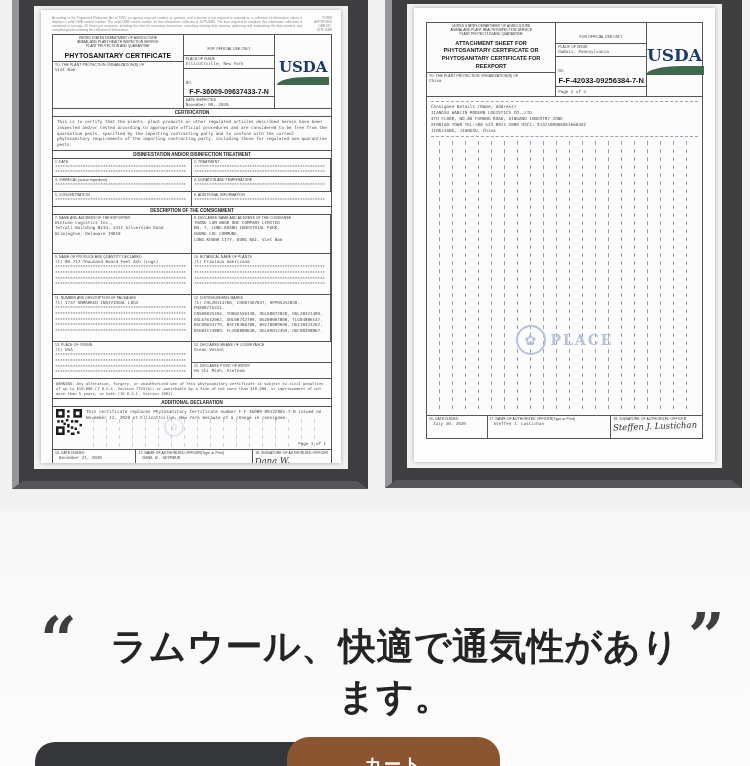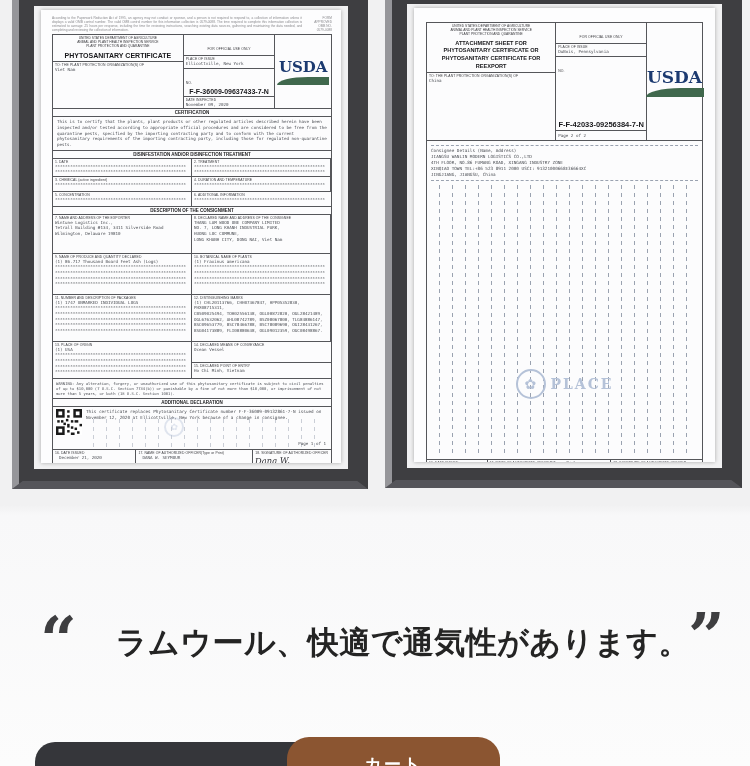--- a/index.html
+++ b/index.html
@@ -34,22 +34,22 @@
   .dotgrid{background-color:#fcfcfd;background-image:
       repeating-linear-gradient(to bottom,rgba(252,252,253,0) 0 4px,#fcfcfd 4px 8px),
       repeating-linear-gradient(to right,rgba(130,140,155,0) 0 6px,#9aa2b0 6px 6.8px,rgba(130,140,155,0) 6.8px 13px);}
   .nappo{display:flex;align-items:center;gap:5px;color:#b5c2d8;}
   .nappo .ring{width:26px;height:26px;border:2px solid #b5c2d8;border-radius:50%;
                display:flex;align-items:center;justify-content:center;font-size:14px;}
   .nappo .word{font-family:"DejaVu Serif",serif;font-weight:bold;font-size:14px;letter-spacing:2px;}
   
   .bigquote{position:absolute;font-family:"DejaVu Serif",serif;font-weight:bold;font-size:64px;
             color:#3e3e40;line-height:0;}
-  #quote-text{position:absolute;left:100px;right:60px;top:622px;text-align:right;
-              font-size:31px;font-weight:800;color:#242424;letter-spacing:.5px;}
+  #quote-text{position:absolute;left:100px;right:60px;top:622px;text-align:center;
+              font-size:37px;font-weight:800;color:#242424;letter-spacing:.5px;}
   
   #pill-dark{position:absolute;left:35px;top:742px;width:465px;height:40px;background:#35363a;
              border-radius:20px 20px 0 0;}
   #pill-brown{position:absolute;left:287px;top:737px;width:213px;height:45px;background:#8b5531;
               border-radius:22px 22px 0 0;overflow:hidden;display:flex;justify-content:center;}
   #pill-brown .pill-label{margin-top:16px;color:#fff;font-weight:bold;font-size:17px;letter-spacing:2px;}
   .qr{display:block;}
 </style>
 </head>
 <body>
@@ -293,21 +293,21 @@
               </div>
             </div>
             <div style="border-right:1px solid #55565a;">
               <div class="midrow" style="text-align:center;"><span class="lbl">FOR OFFICIAL USE ONLY</span></div>
               <div class="midrow">
                 <div class="lbl">PLACE OF ISSUE</div>
                 <div class="val">DuBois, Pennsylvania</div>
               </div>
               <div class="midrow">
                 <span class="lbl">NO.</span>
-                <div style="font-weight:bold;font-size:7.5px;color:#17171a;text-align:center;margin-top:44px;">F-F-42033-09256384-7-N</div>
+                <div style="font-weight:bold;font-size:7.5px;color:#17171a;text-align:right;">F-F-42033-09256384-7-N</div>
               </div>
               <div style="padding:2px;">
                 <div class="val">Page  2  of  2</div>
               </div>
             </div>
             <div style="display:flex;flex-direction:column;align-items:center;justify-content:center;padding:2px;">
               <div class="usda-word" style="font-size:17px;">USDA</div>
               <div class="usda-swoosh" style="width:58px;height:9px;margin-top:1px;"></div>
             </div>
           </div>

